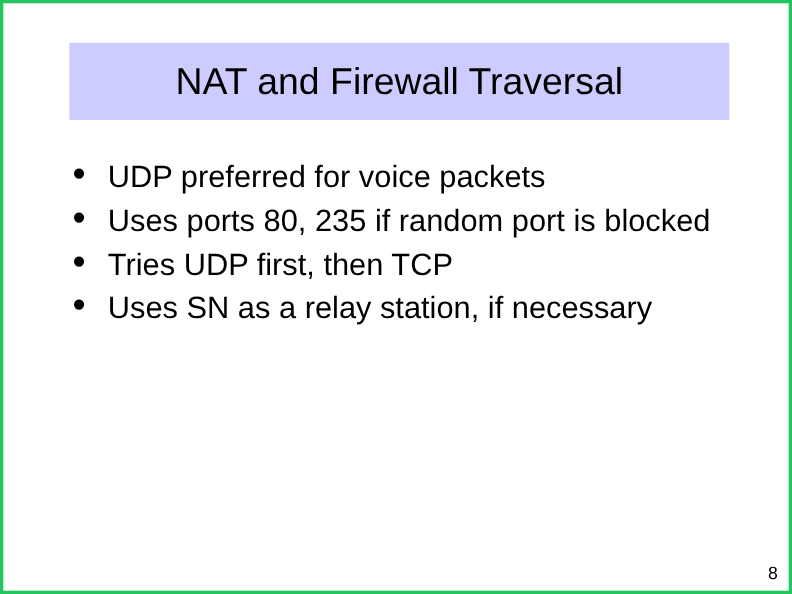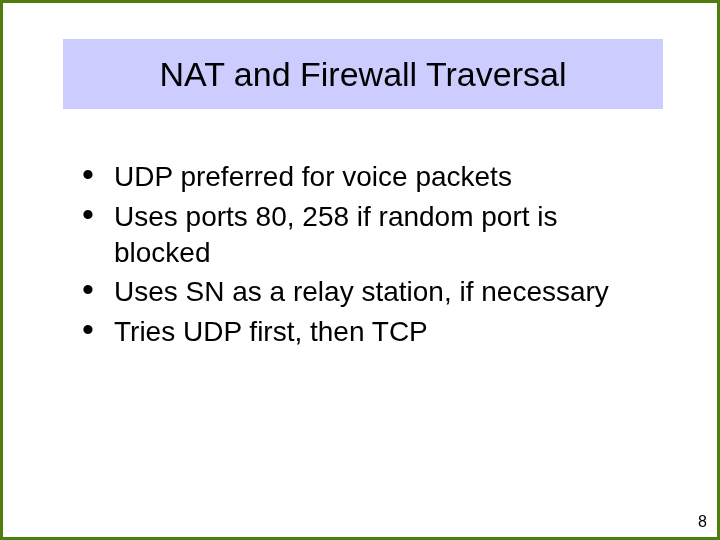--- a/index.html
+++ b/index.html
@@ -8,21 +8,21 @@
     width: 720px;
     height: 540px;
     background: #fff;
     font-family: Arial, Helvetica, sans-serif;
   }
   .slide {
     position: relative;
     box-sizing: border-box;
     width: 720px;
     height: 540px;
-    border: 3px solid #4d7c0f;
+    border: 3px solid #22c55e;
     background: #fff;
   }
   .title-box {
     position: absolute;
     left: 60px;
     top: 36px;
     width: 600px;
     height: 70px;
     background: #ccccff;
     display: flex;
@@ -35,21 +35,21 @@
     text-align: center;
   }
   .body {
     position: absolute;
     left: 55px;
     top: 140px;
     width: 610px;
   }
   .bullets {
     list-style: none;
-    margin: 16px;
+    margin: 0;
     padding: 0;
   }
   .bullets li {
     position: relative;
     padding-left: 40px;
     font-size: 28px;
     line-height: 1.28;
     color: #000;
     margin: 0 0 4px 0;
   }
@@ -74,20 +74,20 @@
 
 <div class="slide">
 
   <div class="title-box">
     <div class="title-text">NAT and Firewall Traversal</div>
   </div>
 
   <div class="body">
     <ul class="bullets">
       <li>UDP preferred for voice packets</li>
-      <li>Uses ports 80, 258 if random port is blocked</li>
+      <li>Uses ports 80, 235 if random port is blocked</li>
+      <li>Tries UDP first, then TCP</li>
       <li>Uses SN as a relay station, if necessary</li>
-      <li>Tries UDP first, then TCP</li>
     </ul>
   </div>
 
   <div class="page-num">8</div>
 </div>
 
 </body></html>

